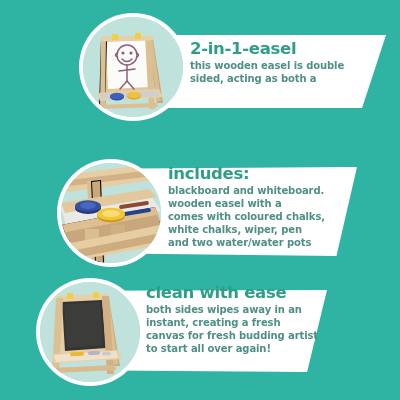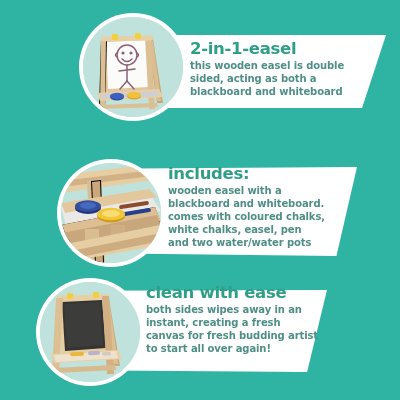--- a/index.html
+++ b/index.html
@@ -120,21 +120,20 @@
 
   <div class="panel" id="panel-1">
 
     <div class="banner" id="banner-1"></div>
 
     <div class="text-block" id="text-1">
       <p class="headline">2-in-1-easel</p>
       <p class="body-copy">
         <span class="line">this wooden easel is double</span>
         <span class="line">sided, acting as both a</span>
-        <span class="line">blackboard and whiteboard</span>
       </p>
     </div>
 
     <div class="photo-circle" id="circle-1">
       <div class="photo-inner">
         <svg viewBox="0 0 100 100">
           <rect x="0" y="0" width="100" height="100" fill="#bfe3dc"></rect>
 
           <polygon points="64,22 70,22 80,86 74,86" fill="#c9a875"></polygon>
           <polygon points="66,24 70,24 78,84 74,84" fill="#d9bd93"></polygon>
@@ -218,24 +217,24 @@
 
           <polygon points="0,82 100,62 100,82 0,100" fill="#e6cda2"></polygon>
           <polygon points="0,90 100,70 100,78 0,98" fill="#cdac80"></polygon>
         </svg>
       </div>
     </div>
 
     <div class="text-block" id="text-2" style="top:19px;">
       <p class="headline">includes:</p>
       <p class="body-copy">
+        <span class="line">blackboard and whiteboard.</span>
         <span class="line">wooden easel with a</span>
-        <span class="line">blackboard and whiteboard.</span>
         <span class="line">comes with coloured chalks,</span>
-        <span class="line">white chalks, easel, pen</span>
+        <span class="line">white chalks, wiper, pen</span>
         <span class="line">and two water/water pots</span>
       </p>
     </div>
   </div>
 
   <div class="panel" id="panel-3">
 
     <div class="banner" id="banner-3"></div>
 
     <div class="photo-circle" id="circle-3" style="top:12px;">

